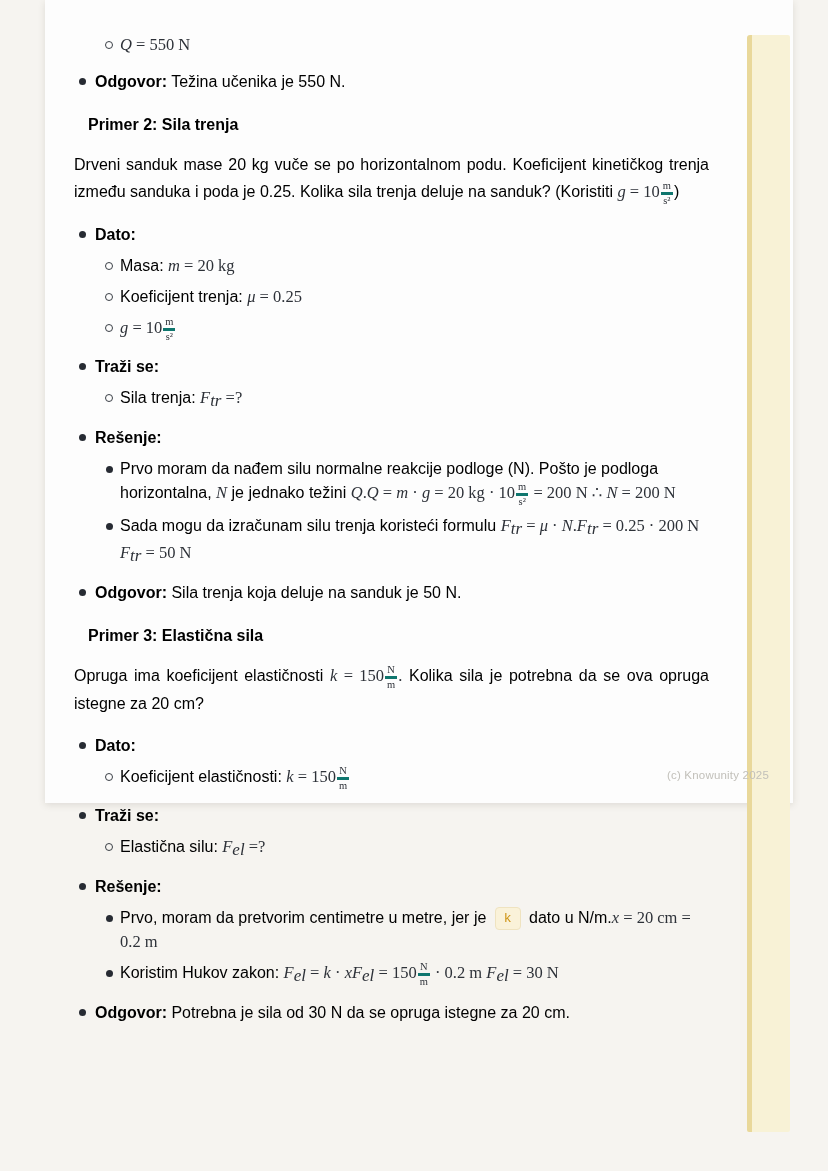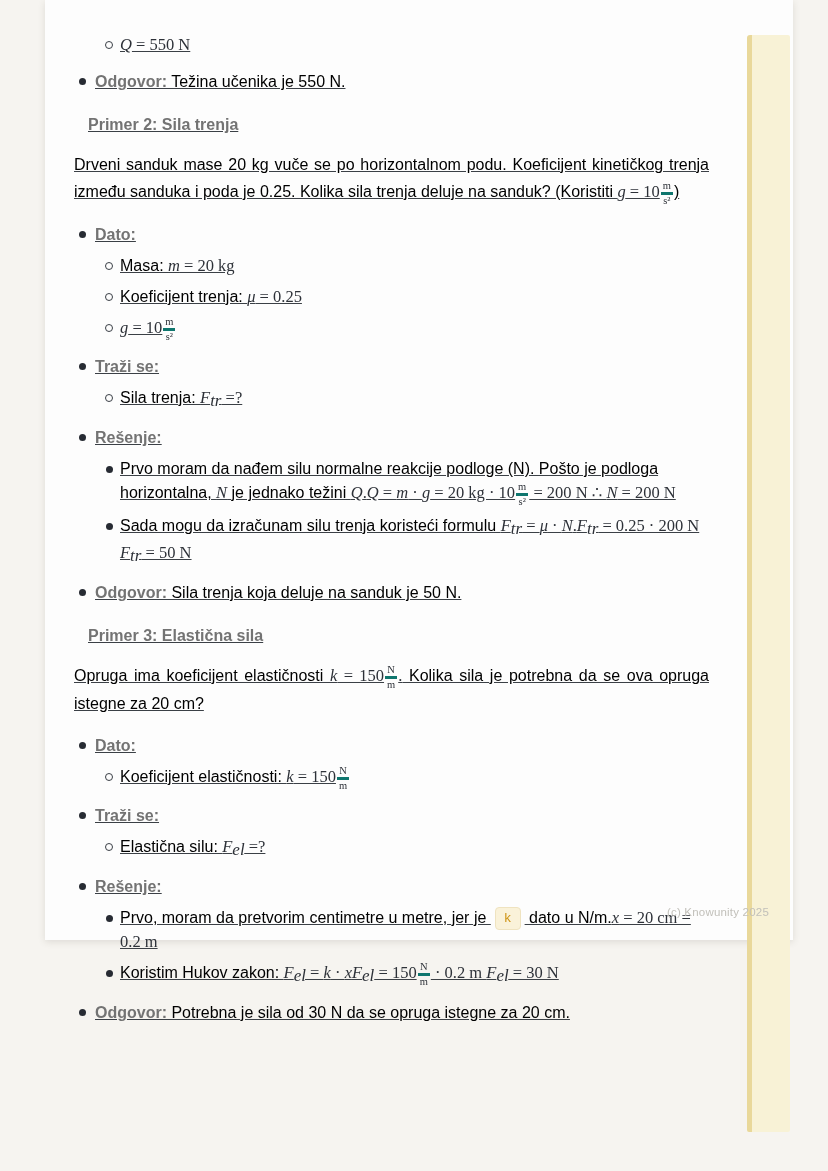--- a/index.html
+++ b/index.html
@@ -6,24 +6,23 @@
   html,body { width:828px; height:1171px; }
   body {
     position:relative;
     background:#f6f4f0;
     font-family:"Liberation Sans", sans-serif;
     color:#3b4046;
     overflow:hidden;
   }
   .page {
     position:absolute; left:45px; top:0;
-    width:748px; height:940px;
+    width:748px; height:803px;
     background:#fdfdfd;
     box-shadow:0 2px 7px rgba(60,55,40,0.13);
-    text-decoration:underline;
   }
   .accent-strip {
     position:absolute; left:702px; top:35px;
     width:43px; height:1097px;
     background:#f8f2d6;
     border-left:5px solid #e9d89a;
     border-radius:3px 2px 2px 2px;
   }
   .content {
     position:relative;
@@ -38,21 +37,21 @@
     font-size:16px; line-height:27px; text-align:justify;
     color:#3b4046; margin:0 4px 16px;
   }
   .li { position:relative; font-size:16px; color:#3b4046; }
   .li1 { padding-left:25px; line-height:25px; margin:12px 0 7px; }
   .li2 { padding-left:50px; line-height:24px; margin:0 0 7px; }
   .marker { position:absolute; border-radius:50%; }
   .li1 > .marker { left:9px;  top:9px; width:7px; height:7px; background:#272b33; }
   .li2 > .marker.disc   { left:36px; top:9px; width:7px; height:7px; background:#272b33; }
   .li2 > .marker.circle { left:35px; top:8px; width:8px; height:8px; border:1.5px solid #3a3f46; background:transparent; }
-  .rb { font-weight:bold; color:#737373; }
+  .rb { font-weight:bold; color:#000000; }
   .rt { color:#000000; }
   .rm, .rmi, .msub {
     font-family:"Liberation Serif", "DejaVu Serif", serif;
     font-size:16.5px; color:#2d3138;
   }
   .rmi { font-style:italic; }
   .msub { font-style:italic; font-size:17px; vertical-align:-3px; letter-spacing:0; }
   .frac {
     display:inline-block; text-align:center; vertical-align:-7px;
     font-family:"Liberation Serif", "DejaVu Serif", serif;

